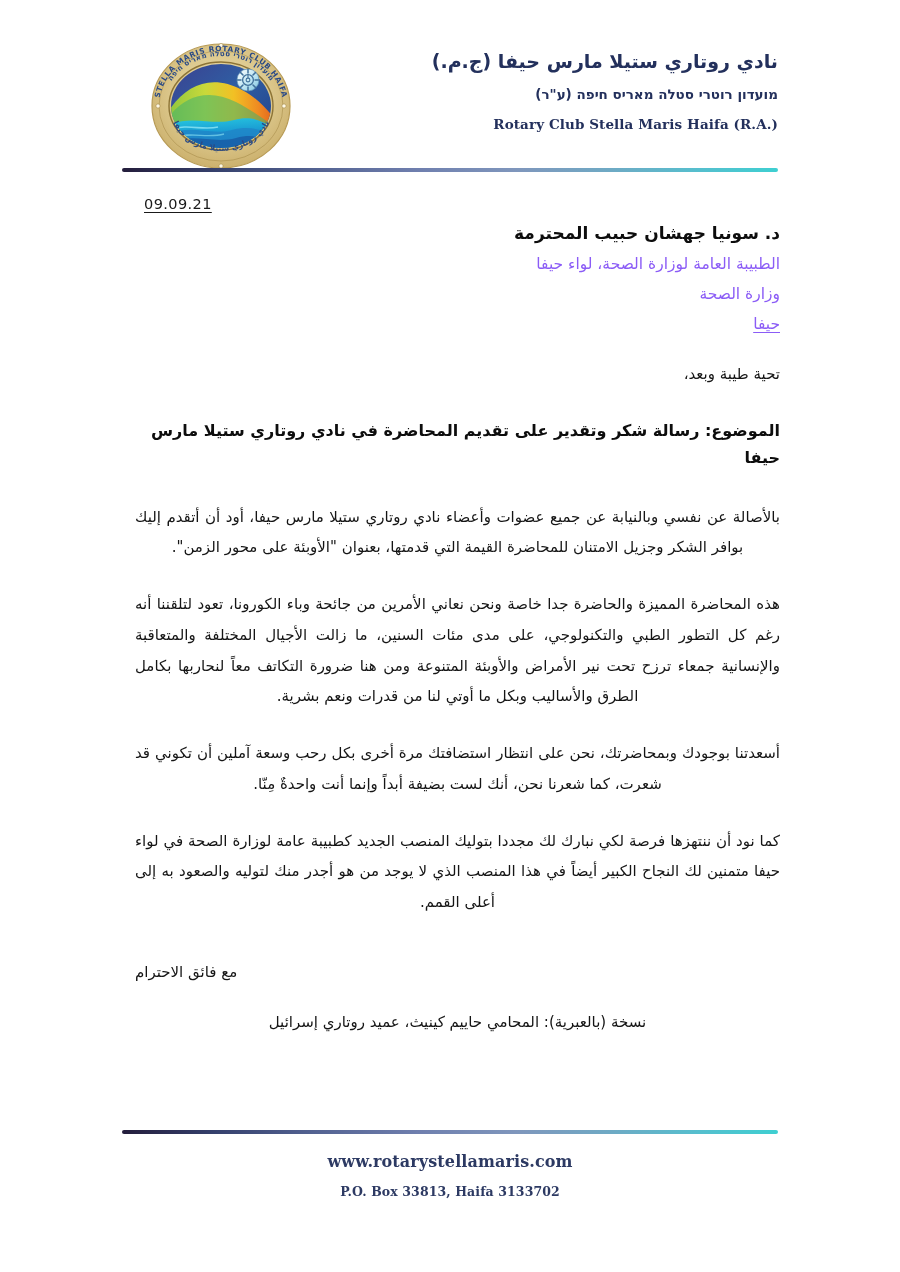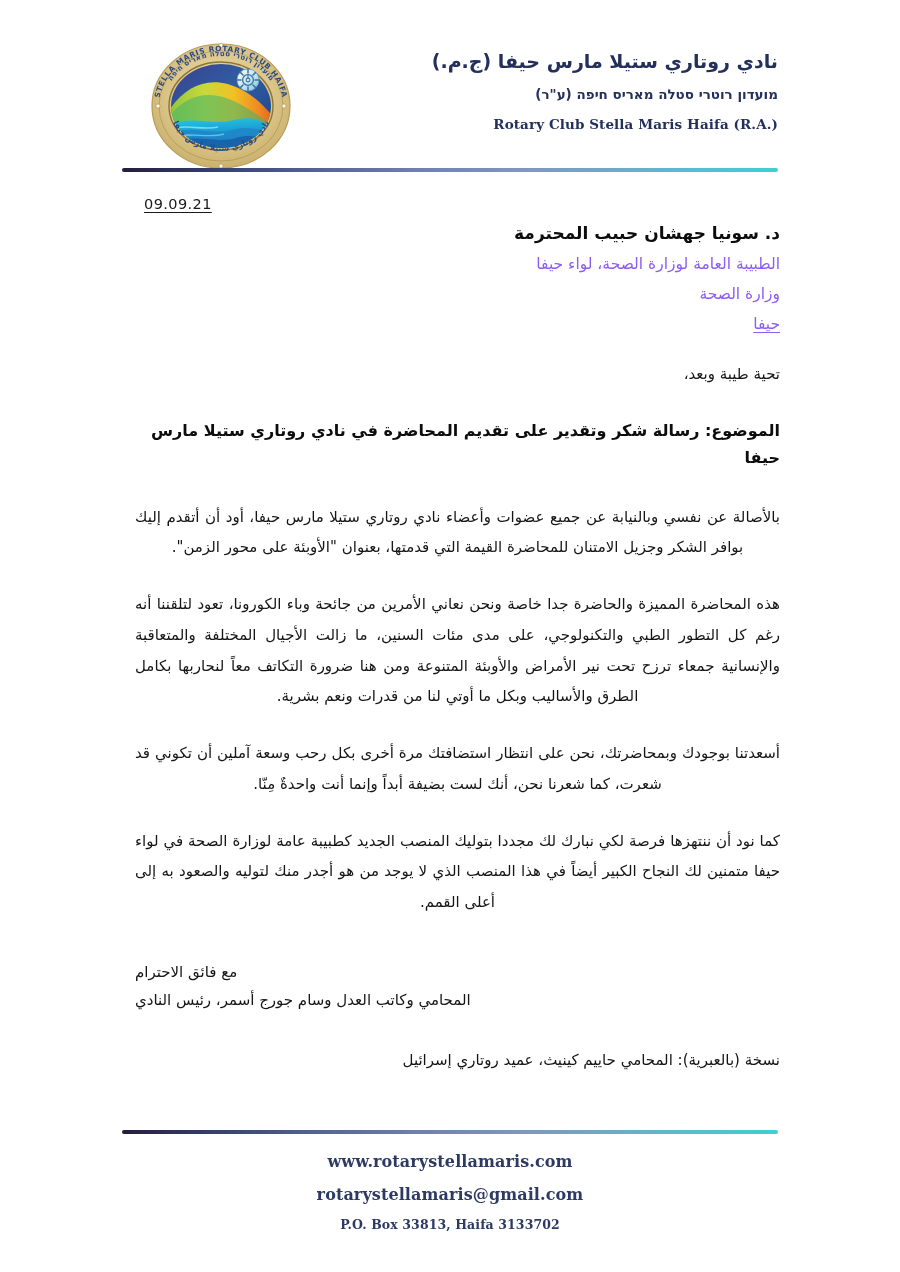--- a/index.html
+++ b/index.html
@@ -164,23 +164,24 @@
   .signoff {
     margin-top: 40px;
     font-size: 15px;
     line-height: 1.9;
     color: #151515;
     text-align: left;
   }
   .signoff .sig-line { display: block; }
 
   .cc-line {
-    margin-top: 36px;
+    margin-top: 27px;
     font-size: 15px;
     color: #151515;
+    text-align: center;
   }
 
   
   .footer {
     position: absolute;
     left: 0;
     right: 0;
     top: 1146px;
     text-align: center;
     direction: ltr;
@@ -321,27 +322,25 @@
 
     <div class="subject">الموضوع: رسالة شكر وتقدير على تقديم المحاضرة في نادي روتاري ستيلا مارس حيفا</div>
 
     <div class="para first">بالأصالة عن نفسي وبالنيابة عن جميع عضوات وأعضاء نادي روتاري ستيلا مارس حيفا، أود أن أتقدم إليك بوافر الشكر وجزيل الامتنان للمحاضرة القيمة التي قدمتها، بعنوان "الأوبئة على محور الزمن".</div>
     <div class="para">هذه المحاضرة المميزة والحاضرة جدا خاصة ونحن نعاني الأمرين من جائحة وباء الكورونا، تعود لتلقننا أنه رغم كل التطور الطبي والتكنولوجي، على مدى مئات السنين، ما زالت الأجيال المختلفة والمتعاقبة والإنسانية جمعاء ترزح تحت نير الأمراض والأوبئة المتنوعة ومن هنا ضرورة التكاتف معاً لنحاربها بكامل الطرق والأساليب وبكل ما أوتي لنا من قدرات ونعم بشرية.</div>
     <div class="para">أسعدتنا بوجودك وبمحاضرتك، نحن على انتظار استضافتك مرة أخرى بكل رحب وسعة آملين أن تكوني قد شعرت، كما شعرنا نحن، أنك لست بضيفة أبداً وإنما أنت واحدةٌ مِنّا.</div>
     <div class="para">كما نود أن ننتهزها فرصة لكي نبارك لك مجددا بتوليك المنصب الجديد كطبيبة عامة لوزارة الصحة في لواء حيفا متمنين لك النجاح الكبير أيضاً في هذا المنصب الذي لا يوجد من هو أجدر منك لتوليه والصعود به إلى أعلى القمم.</div>
 
     <div class="signoff">
       <span class="sig-line">مع فائق الاحترام</span>
-      <span class="sig-line">المحامي وكاتب العدل وسام جورج أسمر، رئيس النادي</span>
     </div>
 
     <div class="cc-line">نسخة (بالعبرية): المحامي حاييم كينيث، عميد روتاري إسرائيل</div>
   </div>
 
   <div class="rule rule-bottom"></div>
 
   <div class="footer">
     <div class="f-line">www.rotarystellamaris.com</div>
-    <div class="f-line">rotarystellamaris@gmail.com</div>
     <div class="f-line addr">P.O. Box 33813, Haifa 3133702</div>
   </div>
 
 </div>
 
 </body></html>

